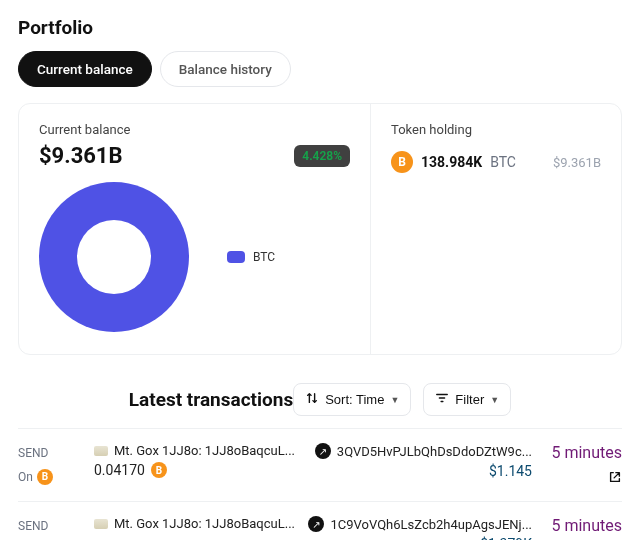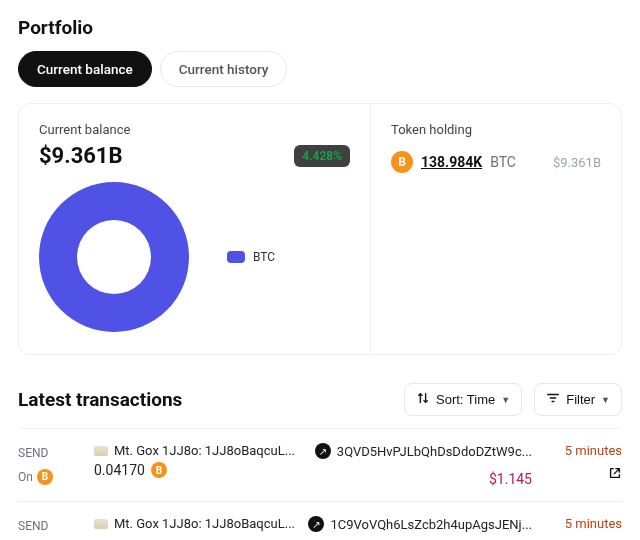--- a/index.html
+++ b/index.html
@@ -17,53 +17,53 @@
   .bal-val { font-size: 22px; font-weight: 700; }
   .badge-pct { background: #404040; color: #15a34a; font-size: 12px; font-weight: 600; padding: 4px 8px; border-radius: 6px; }
   .donut-wrap { display: flex; align-items: center; gap: 38px; }
   .donut { width: 150px; height: 150px; border-radius: 50%; background: #4f52e5; position: relative; }
   .donut::after { content: ""; position: absolute; inset: 38px; background: #fff; border-radius: 50%; }
   .legend { display: flex; align-items: center; gap: 8px; font-size: 12px; color: #333; }
   .legend-swatch { width: 18px; height: 12px; border-radius: 4px; background: #4f52e5; }
   .token-row { display: flex; align-items: center; gap: 8px; margin-top: 14px; }
   .btc-icon { width: 22px; height: 22px; border-radius: 50%; background: #f7931a; display: flex; align-items: center; justify-content: center; color: #fff; font-weight: 700; font-size: 12px; }
   .btc-icon.sm { width: 16px; height: 16px; font-size: 10px; }
-  .token-amt { font-weight: 700; font-size: 14px; text-decoration: underline; }
+  .token-amt { font-weight: 700; font-size: 14px; }
   .token-sym { color: #6b7280; font-size: 14px; }
   .token-usd { margin-left: auto; color: #9ca3af; font-size: 13px; }
-  .tx-head { display: flex; align-items: center; justify-content: space-between; margin-bottom: 12px; }
+  .tx-head { display: flex; align-items: center; justify-content: center; margin-bottom: 12px; }
   .tx-controls { display: flex; gap: 12px; }
   .ctrl-btn { display: flex; align-items: center; gap: 6px; border: 1px solid #e5e7eb; border-radius: 8px; padding: 7px 11px; font-size: 13px; background: #fff; cursor: pointer; color: #111; }
   .caret { font-size: 9px; color: #555; }
   .tx-row { display: flex; align-items: flex-start; padding: 14px 0; border-top: 1px solid #eef0f2; gap: 12px; }
   .tx-col1 { width: 64px; color: #6b7280; font-size: 12px; line-height: 20px; }
   .tx-col1 .on { display: flex; align-items: center; gap: 4px; margin-top: 4px; }
   .tx-col2 { flex: 1; }
   .tx-from { display: flex; align-items: center; gap: 6px; font-size: 13px; color: #222; }
   .mark { width: 14px; height: 10px; border-radius: 2px; background: linear-gradient(#e8e4d3,#d6cfb3); display: inline-block; }
   .amt-row { display: flex; align-items: center; gap: 6px; margin-top: 4px; font-size: 14px; color: #222; }
   .tx-col3 { flex: 1; }
   .to-row { display: flex; align-items: center; gap: 6px; font-size: 13px; color: #222; }
   .dir-icon { width: 16px; height: 16px; border-radius: 50%; background: #111; color: #fff; display: flex; align-items: center; justify-content: center; font-size: 10px; }
-  .usd-row { font-size: 14px; color: #be185d; margin-top: 12px; text-align: right; }
+  .usd-row { font-size: 14px; color: #0c4a6e; margin-top: 4px; text-align: right; }
   .tx-col4 { width: 78px; text-align: right; }
-  .tx-time { color: #c2410c; font-size: 13px; }
+  .tx-time { color: #701a75; font-size: 16px; }
   .ext-icon { display: inline-block; margin-top: 8px; width: 14px; height: 14px; color: #111; }
   .ext-icon svg { width: 14px; height: 14px; }
   .sort-icon svg, .filter-icon svg { width: 14px; height: 14px; }
 </style>
 </head>
 <body>
 
 <div class="container">
   <h1 class="section">Portfolio</h1>
 
   <div class="tabs">
     <div class="tab active">Current balance</div>
-    <div class="tab">Current history</div>
+    <div class="tab">Balance history</div>
   </div>
 
   <div class="card-row">
     <div class="card-left">
       <div class="label-sm">Current balance</div>
       <div class="bal-row">
         <div class="bal-val">$9.361B</div>
         <div class="badge-pct">4.428%</div>
       </div>
       <div class="donut-wrap">

